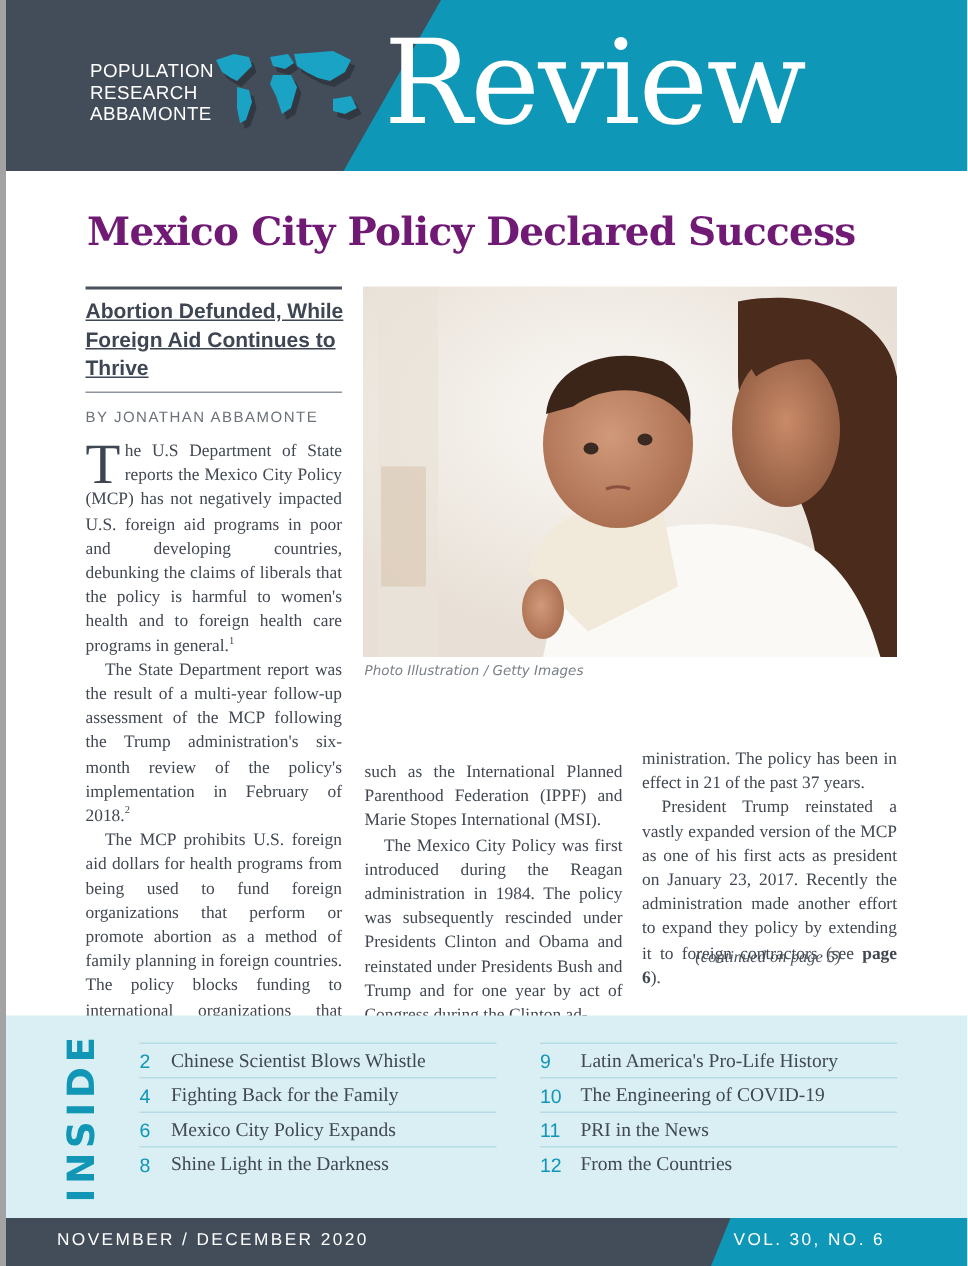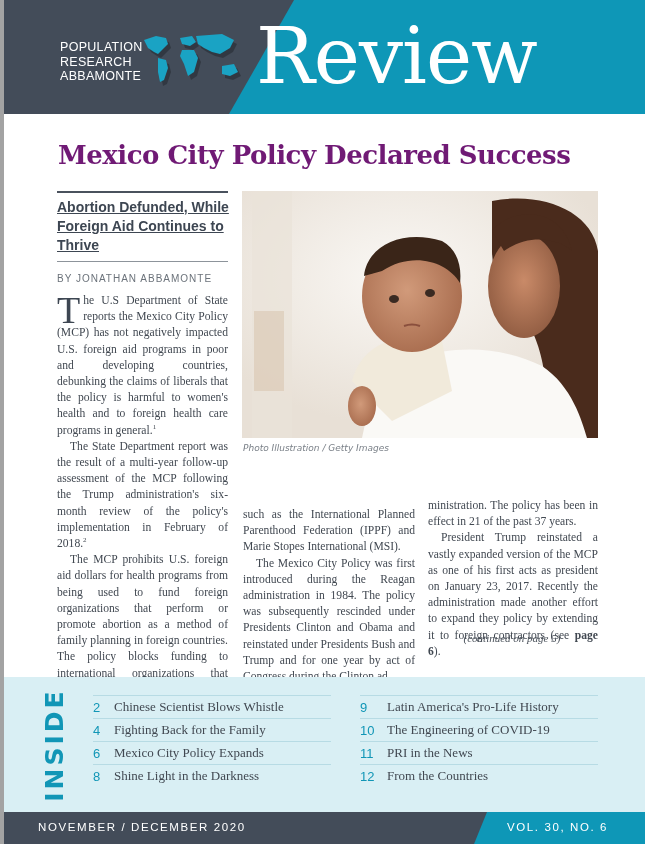--- a/index.html
+++ b/index.html
@@ -53,21 +53,21 @@
   .toc-item { display: flex; align-items: center; height: 23px; border-top: 1px solid #b7dbe4; }
   .toc-num { width: 21px; font-family: "Liberation Sans", sans-serif; font-size: 13px; color: #1196b6; }
   .toc-right .toc-num { width: 27px; }
   .toc-title { font-size: 13px; color: #414851; white-space: nowrap; }
 
   
   .footer { position: absolute; left: 0; top: 812px; width: 645px; height: 32px; background: #0e97b7; }
   .footer .dark { position: absolute; left: 0; top: 0; width: 645px; height: 32px; background: #434c59;
     clip-path: polygon(0 0, 483px 0, 470px 32px, 0 32px); }
   .footer-date { position: absolute; left: 34px; top: 9px; font-family: "Liberation Sans", sans-serif; color: #fff; font-size: 11.5px; letter-spacing: 1.6px; white-space: nowrap; }
-  .footer-vol { position: absolute; left: 503px; top: 9px; font-family: "Liberation Sans", sans-serif; color: #fff; font-size: 11.5px; letter-spacing: 1.6px; white-space: nowrap; }
+  .footer-vol { position: absolute; left: 485px; top: 9px; font-family: "Liberation Sans", sans-serif; color: #fff; font-size: 11.5px; letter-spacing: 1.6px; white-space: nowrap; }
 </style>
 </head>
 <body>
 
 <div class="page">
 
   <div class="masthead">
     <div class="dark"></div>
     <div class="org-name">
       <div>POPULATION</div>

